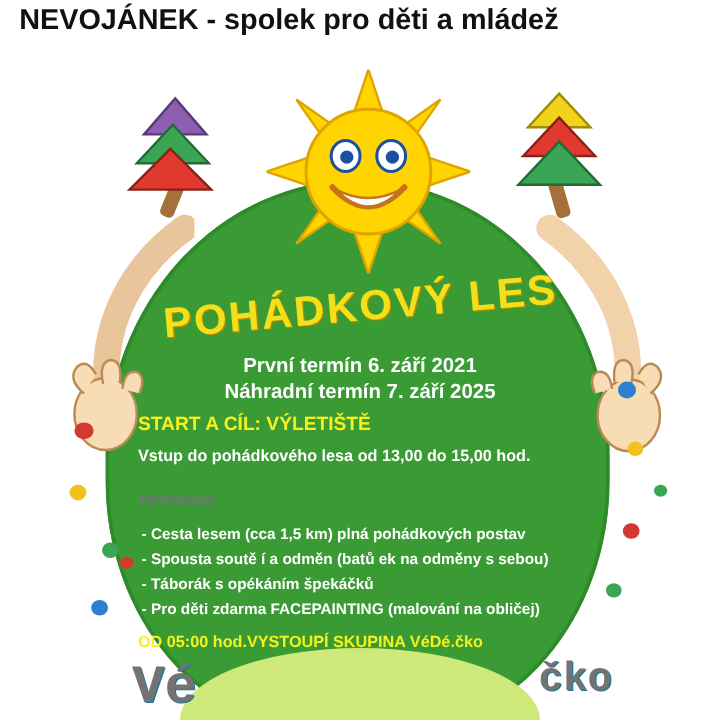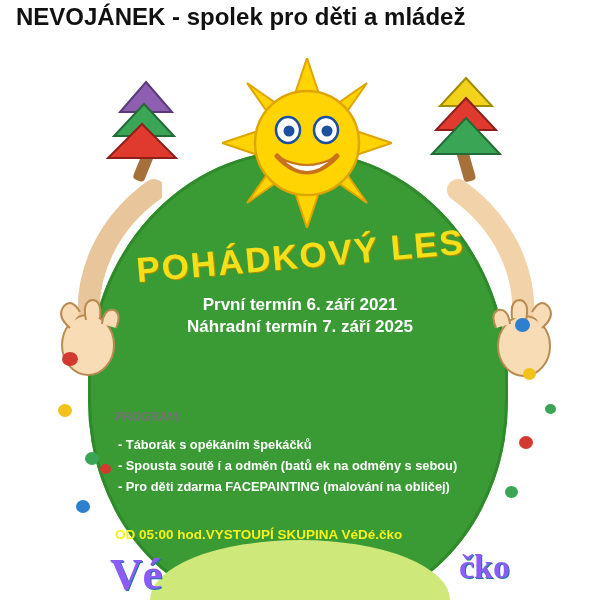--- a/index.html
+++ b/index.html
@@ -80,22 +80,22 @@
   .vystoupi{
     position:absolute;left:115px;top:527px;width:420px;z-index:25;
     color:#f6f11d;font-size:13.5px;font-weight:bold;white-space:nowrap;
   }
   
   .bigletters{
     position:absolute;left:110px;top:548px;width:400px;z-index:30;
     display:flex;justify-content:space-between;align-items:flex-start;
   }
   .bigletters span{
-    font-size:45px;font-weight:bold;font-family:Liberation Serif, serif;
-    color:#8b5cf6;
+    font-size:45px;font-weight:bold;font-family:Liberation Mono, monospace;
+    color:#737373;
     text-shadow:1px 1px 0 #1b7a99;
   }
   .bigletters span.small{font-size:34px;text-align:right;}
   
   .dot{position:absolute;border-radius:50%;z-index:22;}
   
   .tree{position:absolute;z-index:14;}
 </style>
 </head>
 <body>
@@ -160,25 +160,28 @@
     <path d="M58,100 q27,28 54,0 q-27,14 -54,0 Z" fill="#ffffff" stroke="#c8721a" stroke-width="2"></path>
   </svg>
 
   <div class="poh">POHÁDKOVÝ LES</div>
 
   <div class="terms">
     <div>První termín 6. září 2021</div>
     <div>Náhradní termín 7. září 2025</div>
   </div>
 
+  <div class="startcil">START A CÍL: VÝLETIŠTĚ</div>
+  <div class="vstup">Vstup do pohádkového lesa od 13,00 do 15,00 hod.</div>
   <div class="program-h">PROGRAM:</div>
 
   <div class="program-list">
+    <div>- Cesta lesem (cca 1,5 km) plná pohádkových postav</div>
+    <div>- Spousta soutě  í a odměn (batů  ek na odměny s sebou)</div>
     <div>- Táborák s opékáním špekáčků</div>
-    <div>- Spousta soutě  í a odměn (batů  ek na odměny s sebou)</div>
     <div>- Pro děti zdarma FACEPAINTING (malování na obličej)</div>
   </div>
 
   <div class="vystoupi">OD 05:00 hod.VYSTOUPÍ SKUPINA VéDé.čko</div>
 
   <div class="bigletters">
     <span>Vé</span>
     <span class="small">čko</span>
   </div>
 

